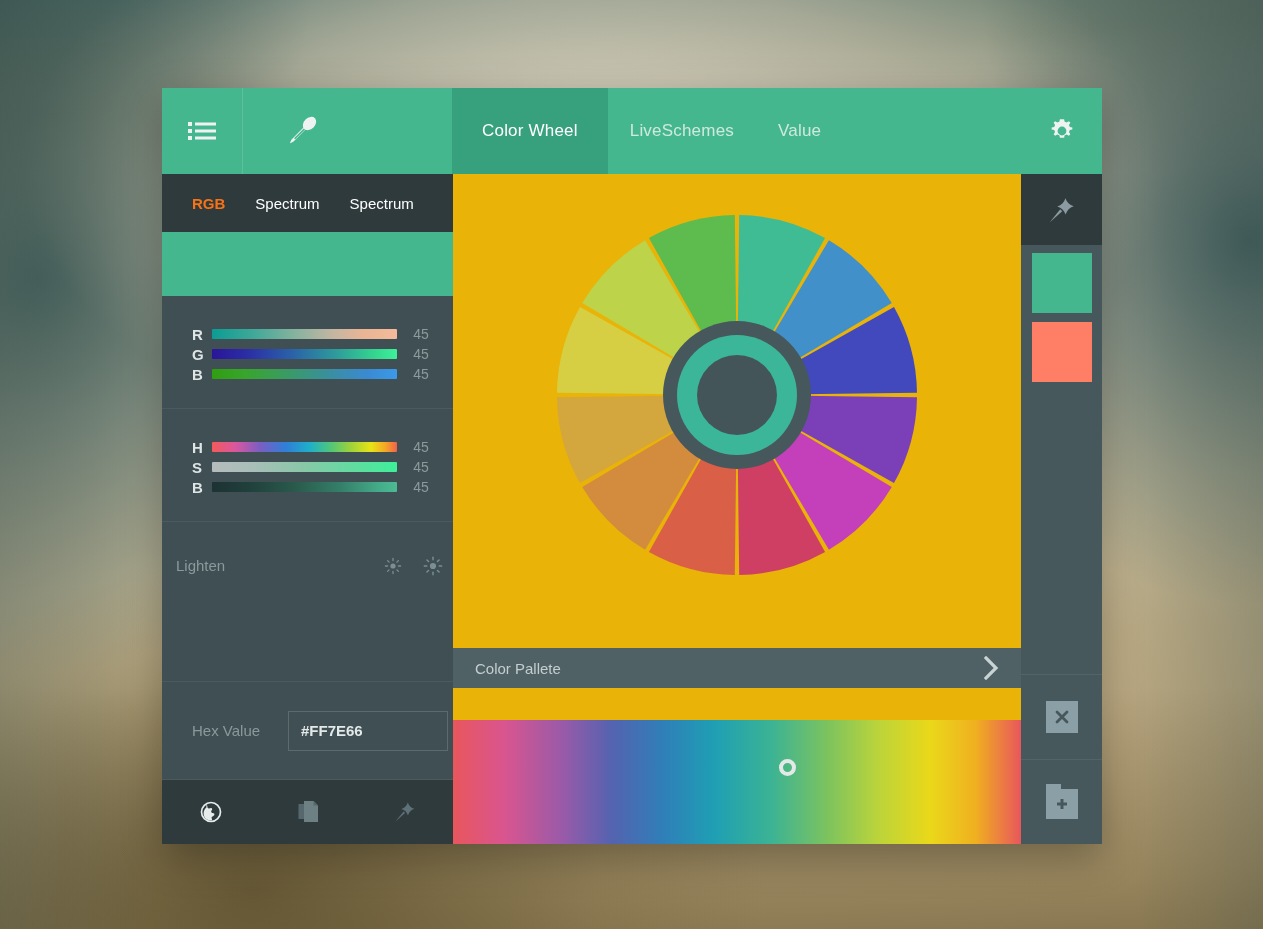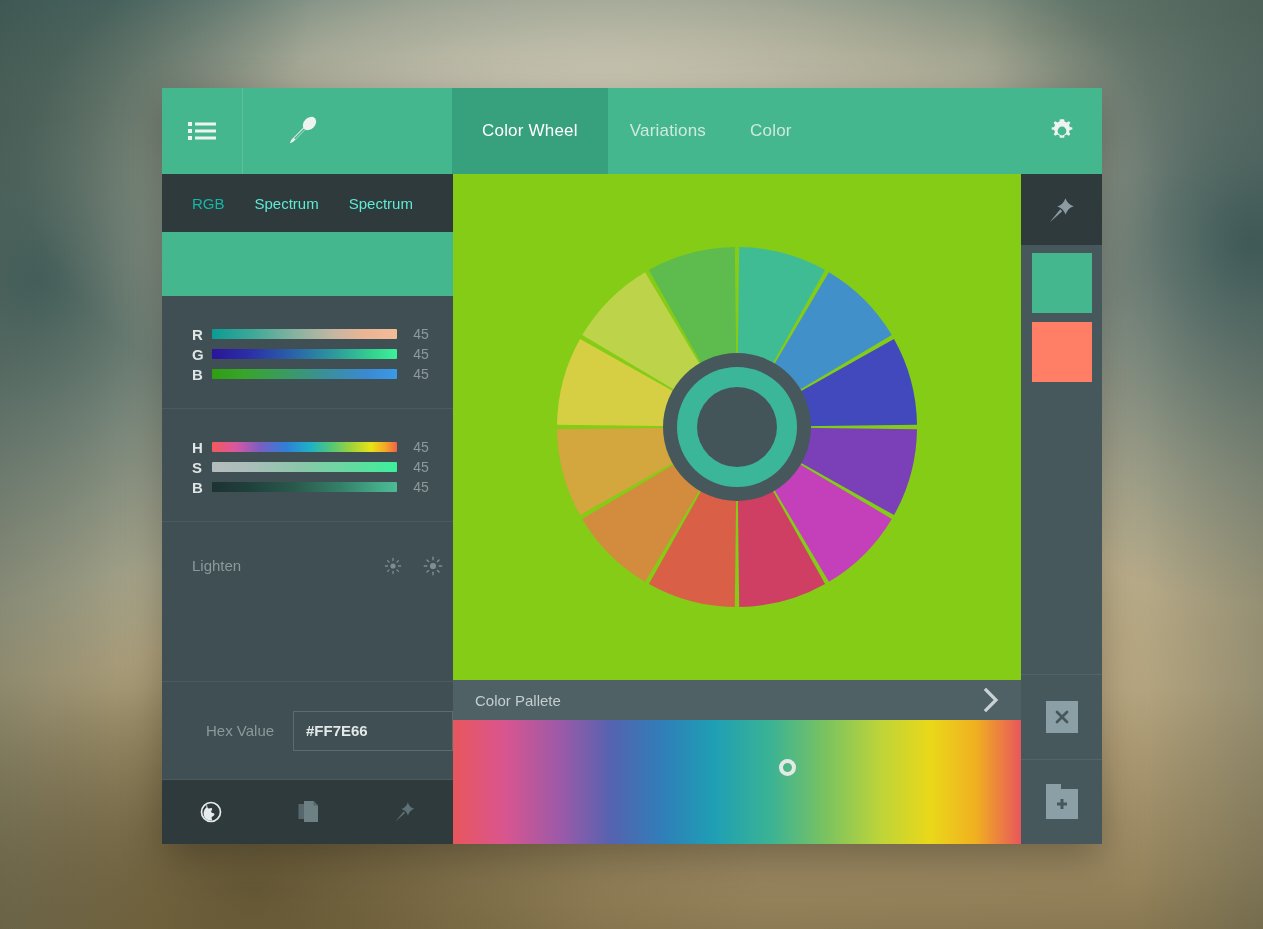--- a/index.html
+++ b/index.html
@@ -124,23 +124,23 @@
     height: 58px;
     flex: 0 0 58px;
     background: #2f3a3d;
     display: flex;
     align-items: center;
     padding-left: 30px;
     gap: 30px;
   }
   .subtab {
     font-size: 15px;
-    color: #5eead4;
-  }
-  .subtab.active { color: #14b8a6; font-weight: normal; }
+    color: #ffffff;
+  }
+  .subtab.active { color: #f97316; font-weight: bold; }
 
   .preview-swatch {
     height: 64px;
     flex: 0 0 64px;
     background: #44b78f;
   }
 
   .slider-group {
     padding: 28px 0 24px 0;
     border-bottom: 1px solid #4a5a5e;
@@ -174,40 +174,40 @@
   .adjust {
     flex: 1;
     border-bottom: 1px solid #4a5a5e;
     padding-top: 28px;
     min-height: 0;
   }
   .adjust-row {
     display: flex;
     align-items: center;
     height: 31px;
-    padding-left: 30px;
+    padding-left: 14px;
   }
   .adjust-label {
     flex: 1;
     font-size: 15px;
     color: #8b999b;
   }
   .adjust-btn {
     width: 40px;
     display: flex;
     align-items: center;
     justify-content: center;
   }
 
   .hexrow {
     height: 98px;
     flex: 0 0 98px;
     display: flex;
     align-items: center;
-    padding-left: 44px;
+    padding-left: 30px;
     border-bottom: 1px solid #4a5a5e;
   }
   .hex-label {
     font-size: 15px;
     color: #8b999b;
     width: 96px;
   }
   .hex-input {
     width: 160px;
     height: 40px;
@@ -233,22 +233,23 @@
     display: flex;
     align-items: center;
     justify-content: center;
   }
 
   
   .center {
     flex: 1;
     display: flex;
     flex-direction: column;
-    background: #84cc16;
+    background: #eab308;
     min-width: 0;
+    gap: 32px;
   }
   .wheel-area {
     flex: 1;
     display: flex;
     align-items: center;
     justify-content: center;
     min-height: 0;
   }
   .pallete-head {
     height: 40px;
@@ -385,24 +386,24 @@
           <path d="M9.6 24.8 L19.4 15.0" stroke="#44b78f" stroke-width="1.6" fill="none"></path>
         </svg>
       </span>
     </div>
 
     <div class="tb-tabs">
       <div class="tb-tab active">
         <span>Color Wheel</span>
       </div>
       <div class="tb-tab">
-        <span>Variations</span>
+        <span>LiveSchemes</span>
       </div>
       <div class="tb-tab">
-        <span>Color</span>
+        <span>Value</span>
       </div>
     </div>
 
     <div class="tb-gear">
       <span>
         <svg class="ico" width="30" height="30" viewBox="0 0 30 30">
           <path fill="#eef3f1" d="M15 3.2 l2.1 0 0.55 2.55 a9.8 9.8 0 0 1 2.0 0.83 l2.2-1.4 1.5 1.5 -1.4 2.2 a9.8 9.8 0 0 1 0.83 2.0 l2.55 0.55 0 2.1 -2.55 0.55 a9.8 9.8 0 0 1-0.83 2.0 l1.4 2.2 -1.5 1.5 -2.2-1.4 a9.8 9.8 0 0 1-2.0 0.83 l-0.55 2.55 -2.1 0 -2.1 0 -0.55-2.55 a9.8 9.8 0 0 1-2.0-0.83 l-2.2 1.4 -1.5-1.5 1.4-2.2 a9.8 9.8 0 0 1-0.83-2.0 l-2.55-0.55 0-2.1 2.55-0.55 a9.8 9.8 0 0 1 0.83-2.0 l-1.4-2.2 1.5-1.5 2.2 1.4 a9.8 9.8 0 0 1 2.0-0.83 l0.55-2.55 z"></path>
           <circle cx="15" cy="15" r="4.4" fill="#44b78f"></circle>
         </svg>
       </span>

